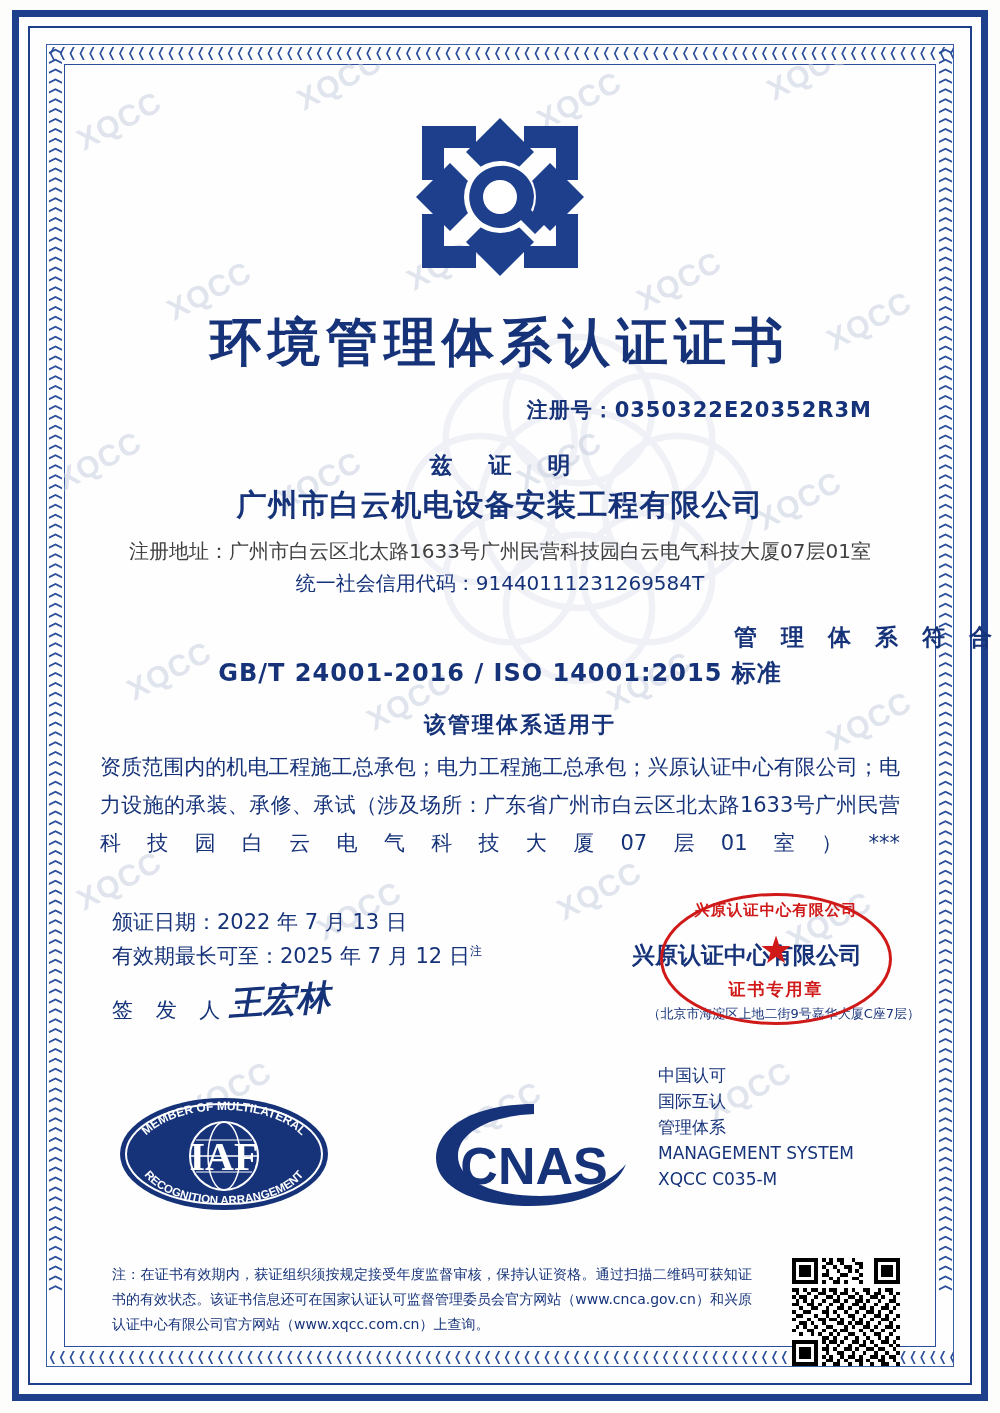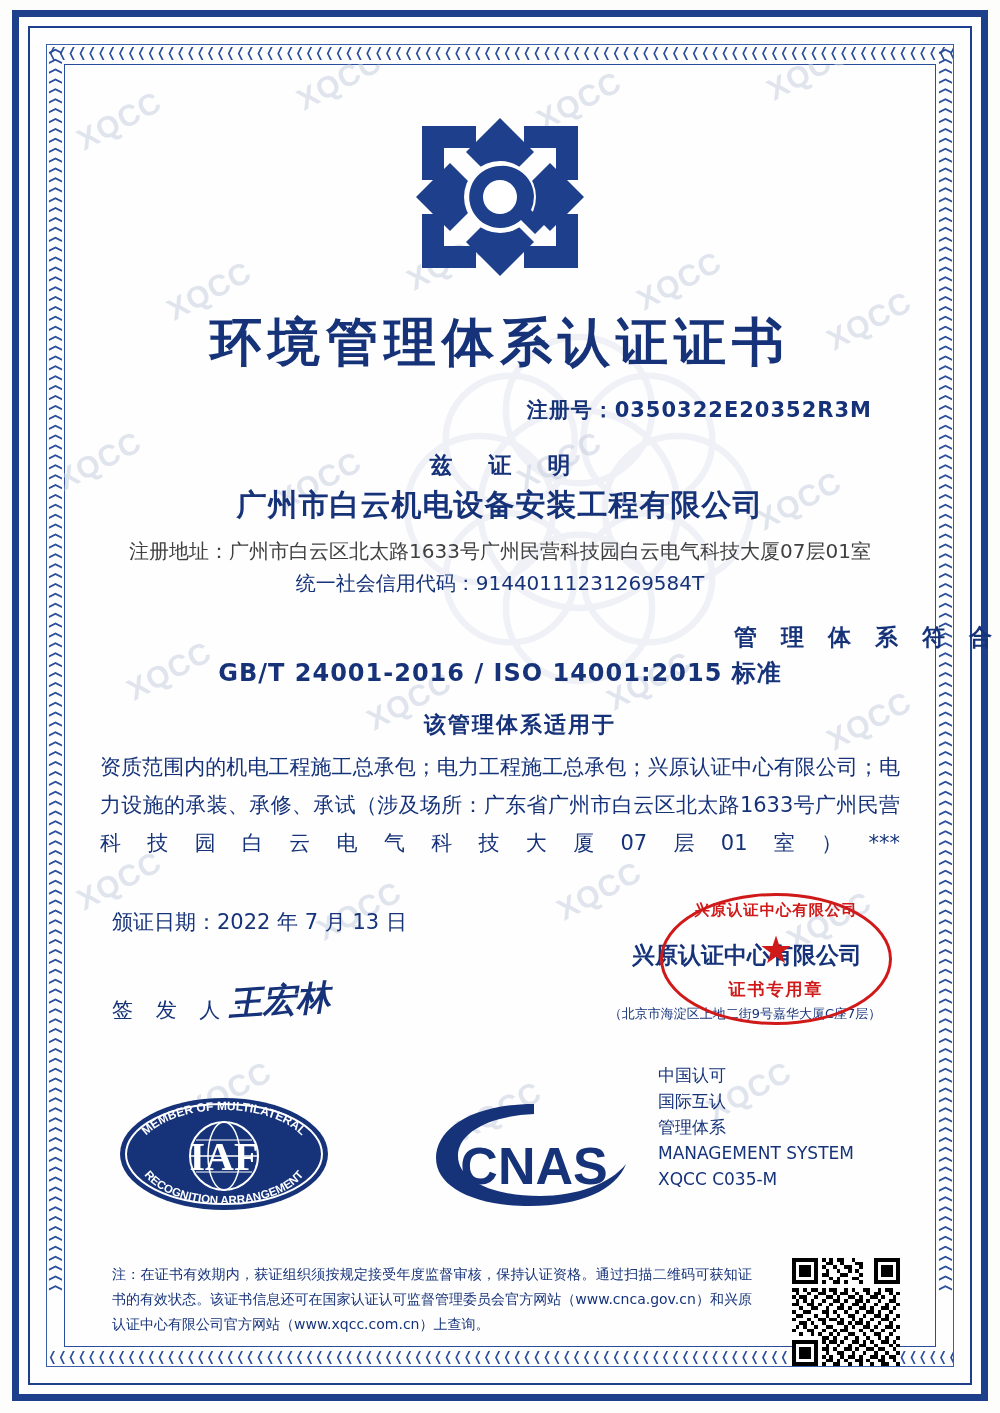--- a/index.html
+++ b/index.html
@@ -156,21 +156,21 @@
     transform: rotate(-4deg);
     font-weight: bold;
   }
 
   .issuer-org {
     position: absolute; left: 590px; right: 96px; top: 940px;
     text-align: center; font-size: 23px; color: #16337a; font-weight: bold;
   }
   .issuer-addr {
     position: absolute; left: 570px; right: 80px; top: 1005px;
-    text-align: center; font-size: 13px; color: #16337a;
+    text-align: right; font-size: 13px; color: #16337a;
   }
 
   
   .seal {
     position: absolute; left: 660px; top: 893px;
     width: 232px; height: 132px;
   }
   .seal-ellipse {
     position: absolute; inset: 0;
     border: 3px solid #d01a1a;
@@ -301,20 +301,23 @@
   <div class="company">广州市白云机电设备安装工程有限公司</div>
   <div class="addr">注册地址：广州市白云区北太路1633号广州民营科技园白云电气科技大厦07层01室</div>
   <div class="credit">统一社会信用代码：91440111231269584T</div>
 
   <div class="conform">管 理 体 系 符 合</div>
   <div class="standard">GB/T 24001-2016 / ISO 14001:2015 标准</div>
   <div class="applies">该管理体系适用于</div>
   <div class="scope">资质范围内的机电工程施工总承包；电力工程施工总承包；兴原认证中心有限公司；电力设施的承装、承修、承试（涉及场所：广东省广州市白云区北太路1633号广州民营科技园白云电气科技大厦07层01室）***</div>
 
   <div class="issue-date">颁证日期：2022 年 7 月 13 日</div>
+  <div class="valid-date">
+    <span>有效期最长可至：2025 年 7 月 12 日</span><sup>注</sup>
+  </div>
   <div class="signer-label">签 发 人：</div>
   <div class="signature">王宏林</div>
 
   <div class="issuer-org">兴原认证中心有限公司</div>
   <div class="issuer-addr">（北京市海淀区上地二街9号嘉华大厦C座7层）</div>
 
   <div class="seal">
     <div class="seal-ellipse"></div>
     <div class="seal-top-text">兴原认证中心有限公司</div>
     <div class="seal-star">★</div>

